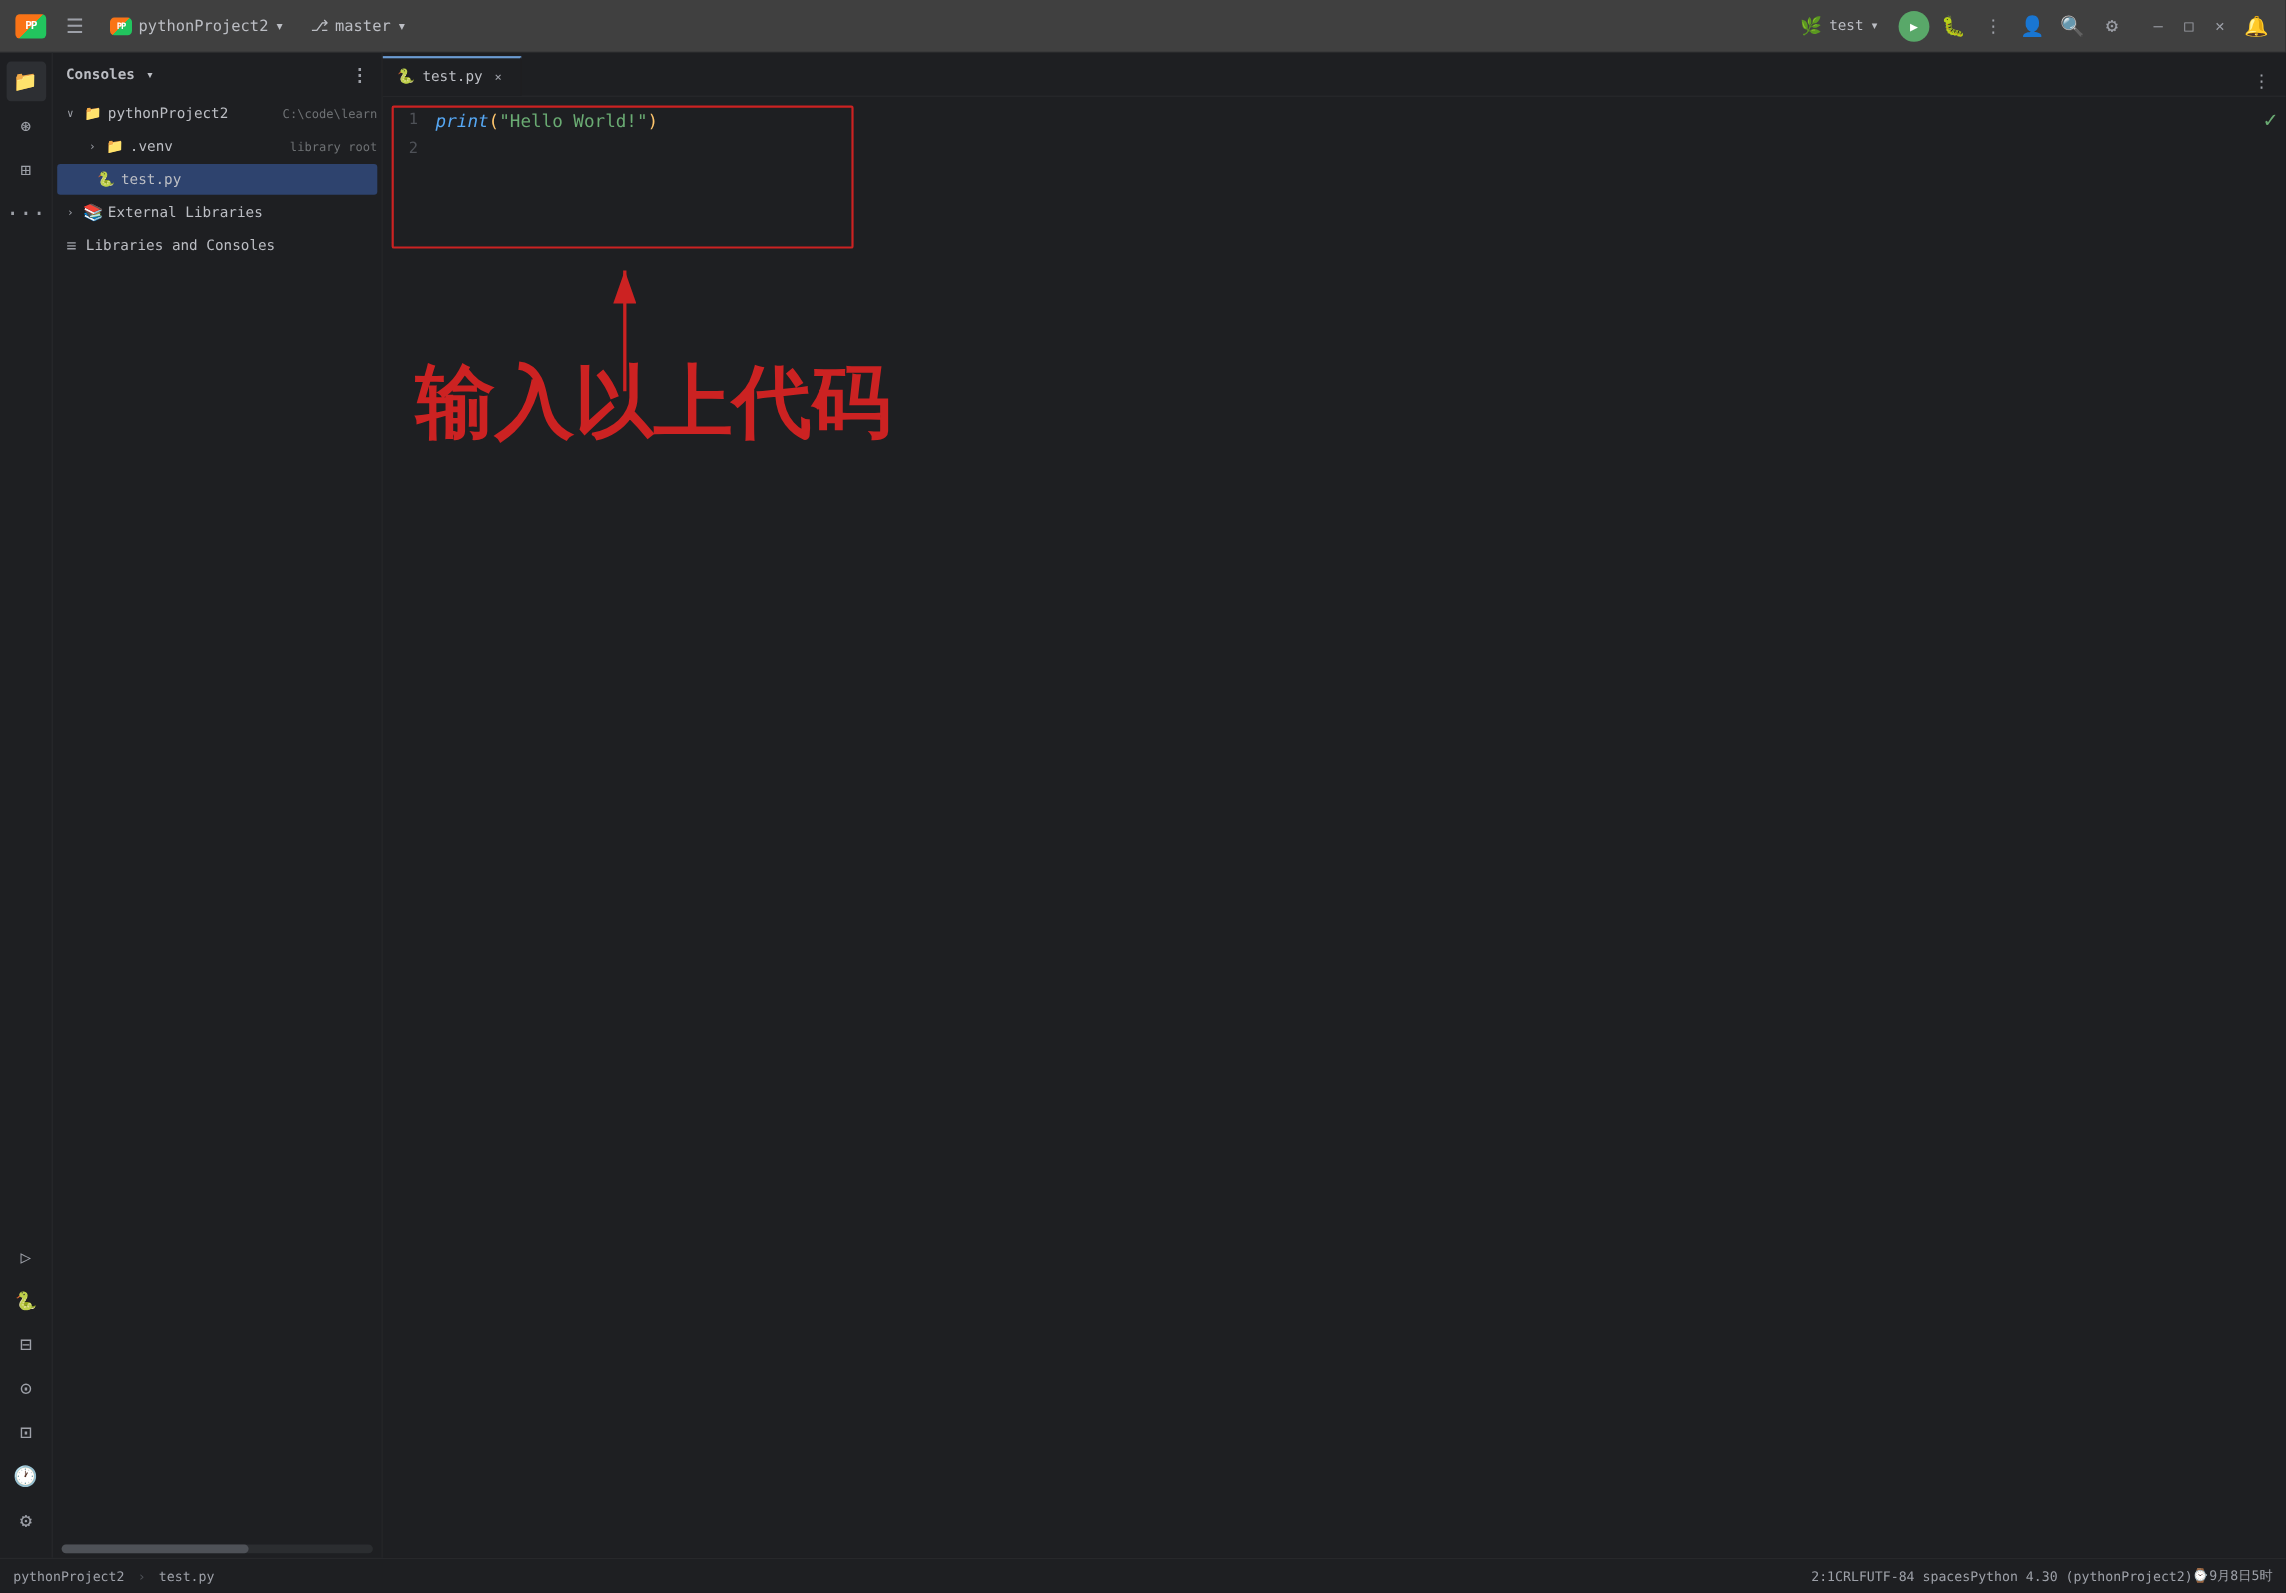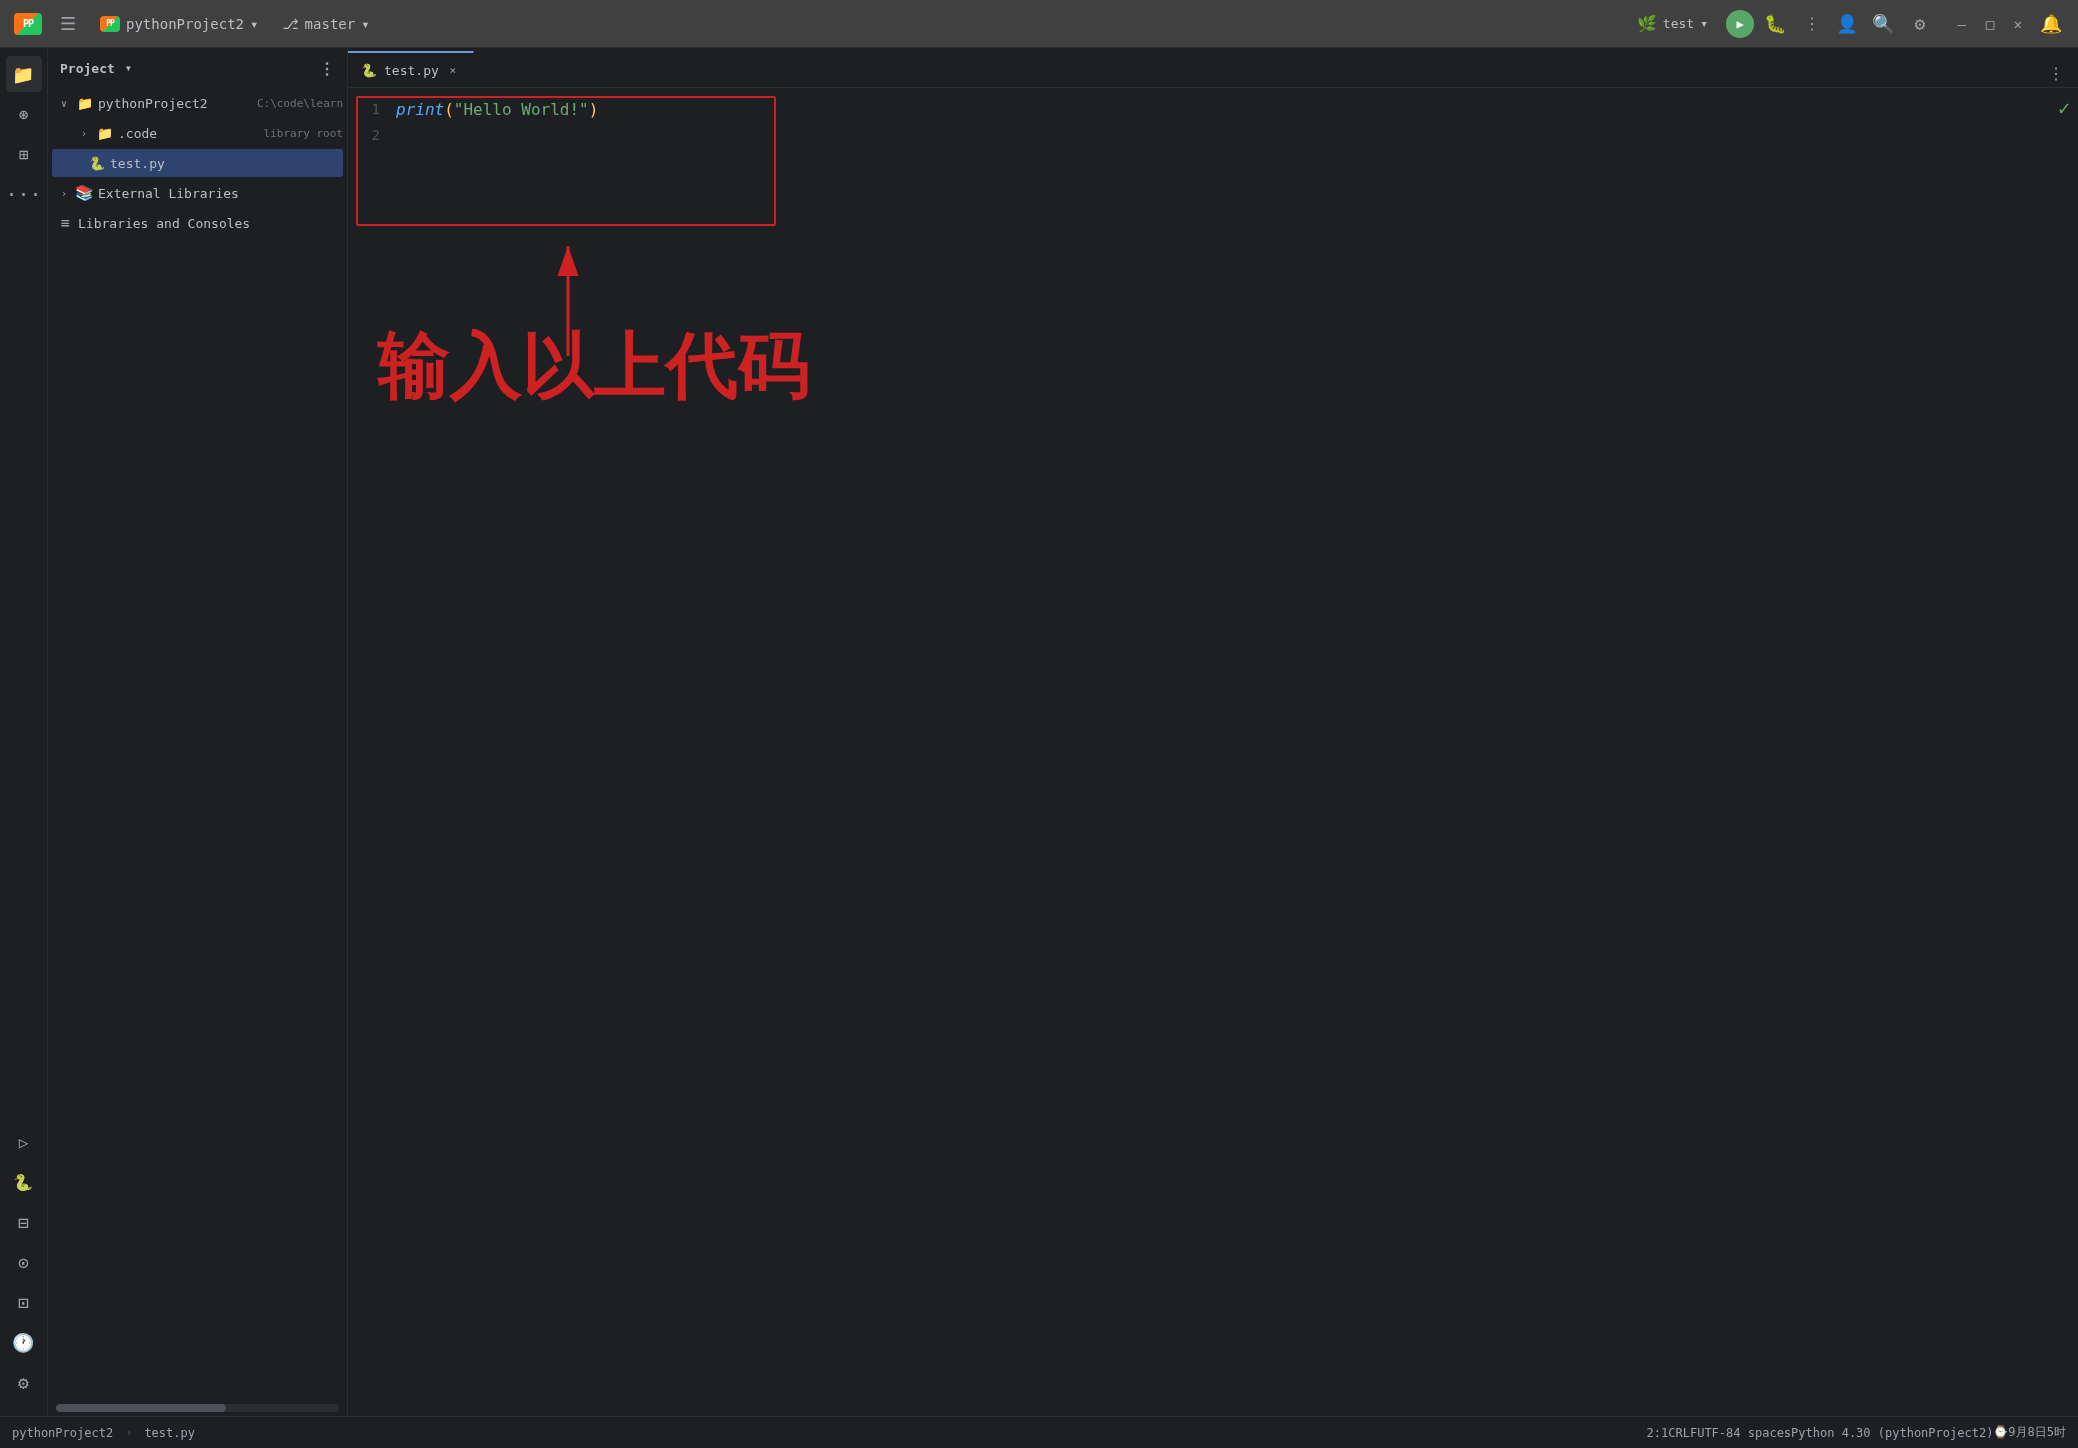--- a/index.html
+++ b/index.html
@@ -545,36 +545,36 @@
         <span style="font-size:18px;">🕐</span>
       </div>
       <div class="activity-icon">
         <span style="font-size:18px;">⚙</span>
       </div>
     </div>
   </div>
 
   <div class="sidebar">
     <div class="sidebar-header">
-      <span class="sidebar-title-text">Project</span>
+      <span class="sidebar-title-text">Consoles</span>
       <span style="font-size:12px; margin-left:4px;">▾</span>
       <span class="sidebar-header-icon">⋮</span>
     </div>
 
     <div class="tree-item" style="padding-left:4px;">
       <span class="tree-chevron">∨</span>
       <span class="tree-icon folder-icon">📁</span>
       <span class="tree-label">pythonProject2</span>
       <span class="tree-sublabel">C:\code\learn</span>
     </div>
 
     <div class="tree-item" style="padding-left:24px;">
       <span class="tree-chevron">›</span>
       <span class="tree-icon folder-icon">📁</span>
-      <span class="tree-label">.code</span>
+      <span class="tree-label">.venv</span>
       <span class="tree-sublabel">library root</span>
     </div>
 
     <div class="tree-item selected" style="padding-left:36px;">
       <span class="tree-icon py-icon">🐍</span>
       <span class="tree-label">test.py</span>
     </div>
 
     <div class="tree-item" style="padding-left:4px;">
       <span class="tree-chevron">›</span>

